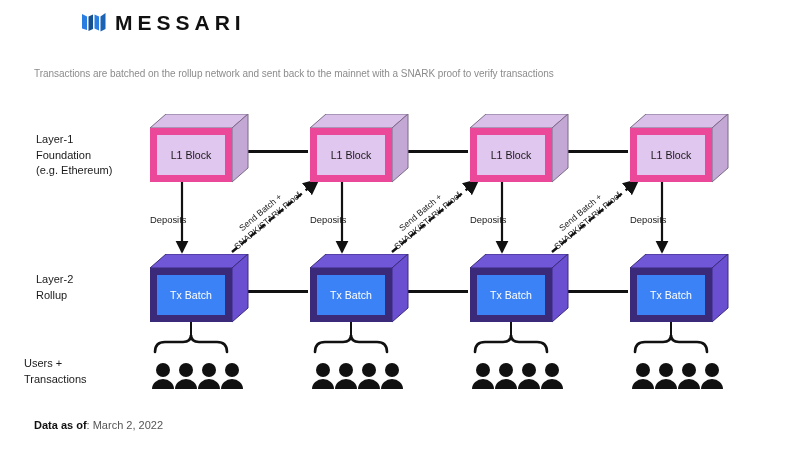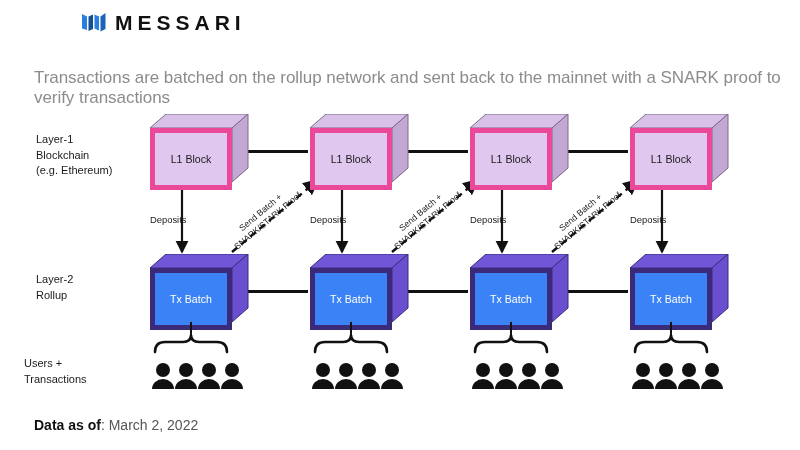--- a/index.html
+++ b/index.html
@@ -19,36 +19,36 @@
   .logo-word{
     font-size:21px;font-weight:bold;letter-spacing:5.0px;
     color:#111111;line-height:1;
   }
   .title{
     position:absolute;left:34px;top:40px;
     font-size:21px;font-weight:bold;color:#121212;letter-spacing:-0.2px;
   }
   .subtitle{
     position:absolute;left:34px;top:68px;
-    font-size:17px;color:#8c8c8c;letter-spacing:-0.05px;
+    font-size:10px;color:#8c8c8c;letter-spacing:-0.05px;
   }
 
   
   .row-label{
     position:absolute;font-size:11px;color:#1a1a1a;line-height:15.5px;
   }
   #lbl-l1{left:36px;top:132px;}
   #lbl-l2{left:36px;top:272px;}
   #lbl-users{left:24px;top:356px;}
 
   
   .box{position:absolute;}
   .box .front{
-    position:absolute;left:0;top:14px;width:82px;height:62px;
-    border:5px solid #ec4899;
+    position:absolute;left:0;top:14px;width:82px;height:54px;
+    border:7px solid #ec4899;
     display:flex;align-items:center;justify-content:center;
     font-size:10.6px;
     box-sizing:border-box;
   }
   .box .top{
     position:absolute;left:0;top:0;width:82px;height:14px;
   }
   .box .side{
     position:absolute;left:82px;top:0;width:16px;height:68px;
   }
@@ -69,21 +69,21 @@
   }
   .proof-label{
     position:absolute;font-size:8.7px;color:#1a1a1a;white-space:nowrap;
     line-height:10.5px;text-align:center;
     transform-origin:center center;
   }
 
   
   .footer{
     position:absolute;left:34px;top:420px;
-    font-size:14px;color:#3a3a3a;line-height:11.5px;
+    font-size:11px;color:#3a3a3a;line-height:11.5px;
   }
   .footer b{color:#111;}
   .footer .v{color:#555;}
 </style>
 </head>
 <body>
 
 <div class="canvas">
 
   <div class="logo-row">
@@ -95,21 +95,21 @@
         <polygon points="18.5,5.5 23.5,2 23.5,18 18.5,20.5" fill="#1a63b5"></polygon>
       </svg>
     </span>
     <span class="logo-word">MESSARI</span>
   </div>
 
   <div class="subtitle">Transactions are batched on the rollup network and sent back to the mainnet with a SNARK proof to verify transactions</div>
 
   <div class="row-label" id="lbl-l1">
     <div>Layer-1</div>
-    <div>Blockchain</div>
+    <div>Foundation</div>
     <div>(e.g. Ethereum)</div>
   </div>
   <div class="row-label" id="lbl-l2">
     <div>Layer-2</div>
     <div>Rollup</div>
   </div>
   <div class="row-label" id="lbl-users">
     <div>Users +</div>
     <div>Transactions</div>
   </div>

